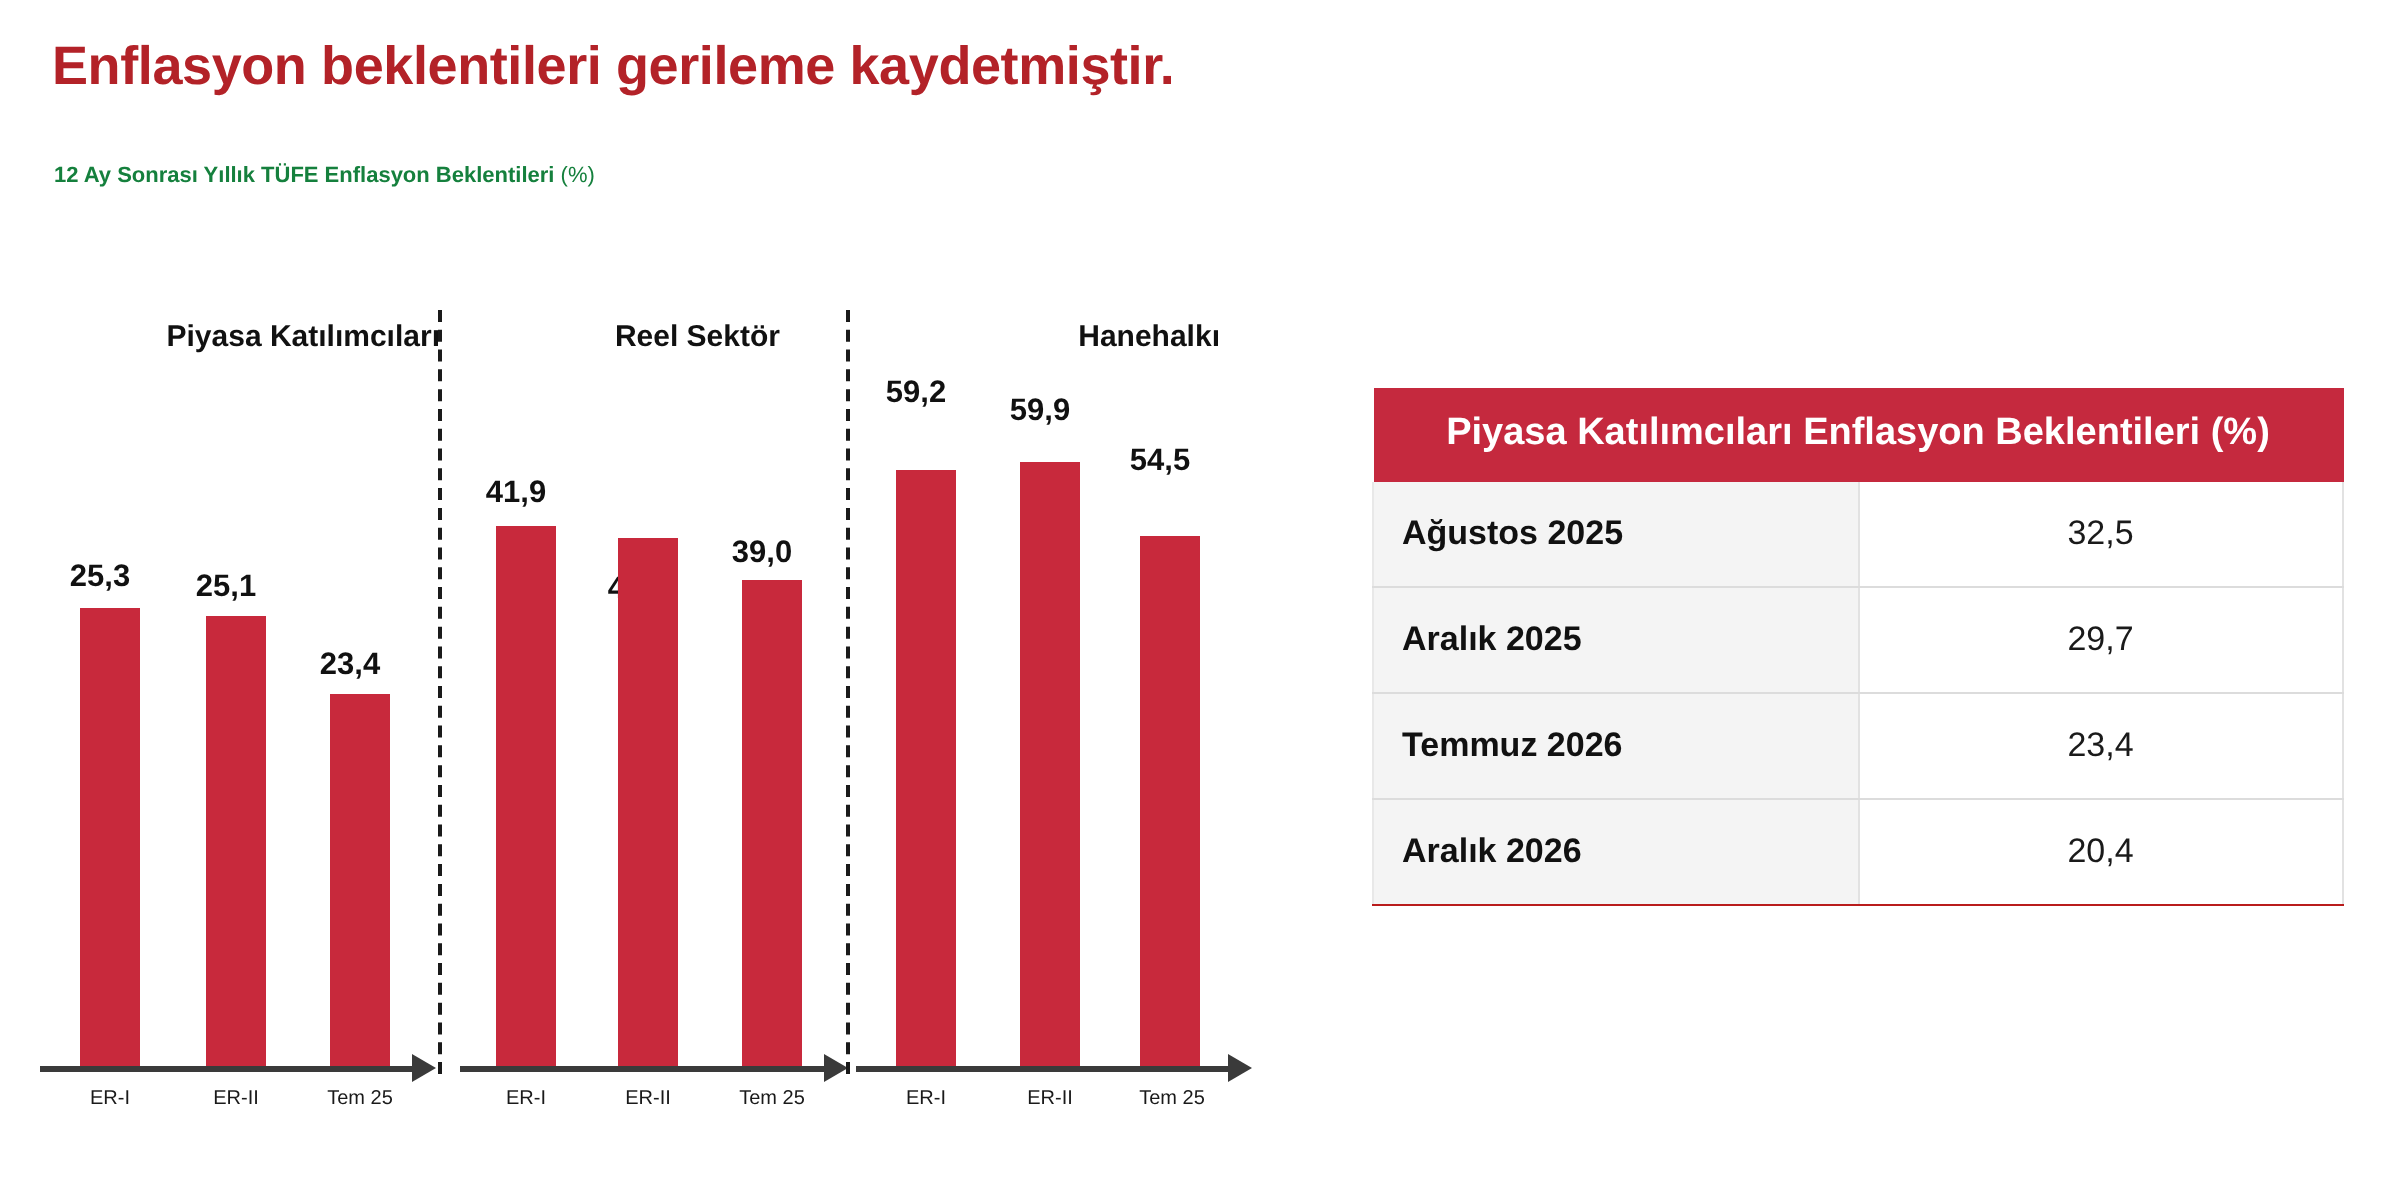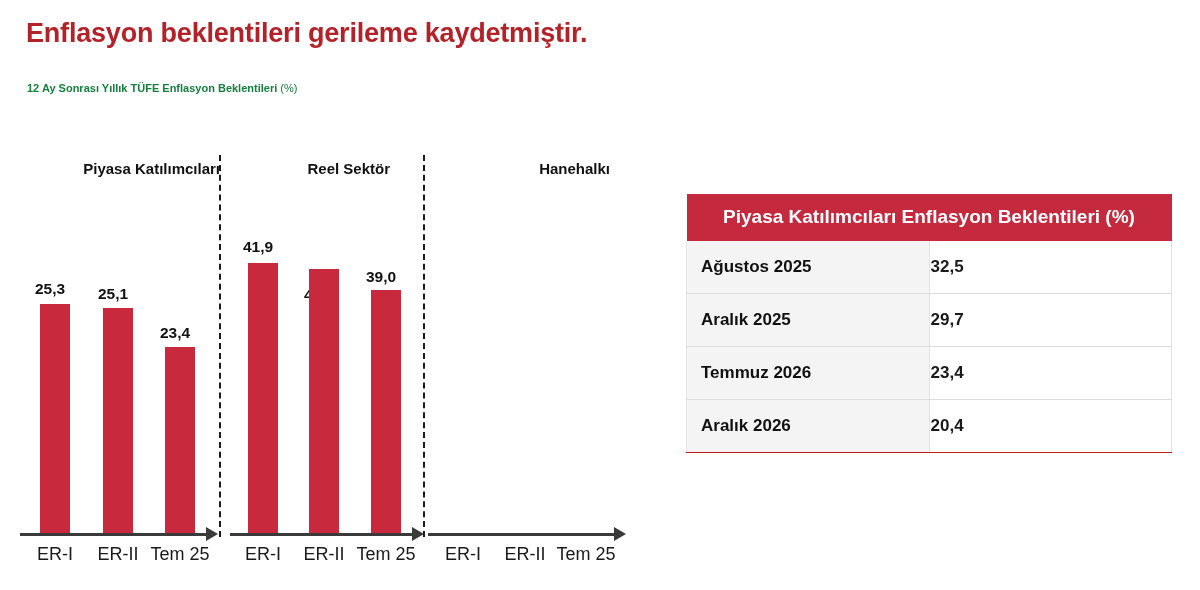--- a/index.html
+++ b/index.html
@@ -106,21 +106,21 @@
     position: absolute;
     top: 404px;
     left: 0;
     width: 100%;
     height: 26px;
   }
   .tick-label {
     position: absolute;
     width: 70px;
     text-align: center;
-    font-size: 18px;
+    font-size: 10px;
     color: #1a1a1a;
     white-space: nowrap;
   }
   .divider {
     position: absolute;
     top: 155px;
     width: 0;
     height: 382px;
     border-left: 2.5px dashed #1a1a1a;
   }
@@ -158,21 +158,22 @@
     font-weight: bold;
     color: #111111;
     padding-left: 14px;
     text-align: left;
     border-left: 1px solid #e8e8e8;
     margin-top: 44px;
   }
   #data-table td.value-cell {
     background: #ffffff;
     color: #1a1a1a;
-    font-weight: bold;
+    text-align: center;
+    font-weight: normal;
   }
   #data-table tr:last-child td {
     border-bottom: 1px solid #b91c1c;
   }
 </style>
 </head>
 <body>
 
 <div id="page-title">Enflasyon beklentileri gerileme kaydetmiştir.</div>
 
@@ -220,20 +221,30 @@
     <div class="axis-arrow" style="left:182px;"></div>
     <div class="tick-labels">
       <div class="tick-label" style="left:-2px;">ER-I</div>
       <div class="tick-label" style="left:59px;">ER-II</div>
       <div class="tick-label" style="left:121px;">Tem 25</div>
     </div>
   </div>
 
   <div class="chart-group" id="group-2" style="left:428px; width:198px;">
     <div class="group-title" style="left:-8px; width:190px;">Hanehalkı</div>
+    <div class="plot">
+      <div class="bar-label" style="left:-3px; top:48px;">59,2</div>
+      <div class="bar" style="left:20px; height:299px;"></div>
+
+      <div class="bar-label" style="left:59px; top:57px;">59,9</div>
+      <div class="bar" style="left:82px; height:303px;"></div>
+
+      <div class="bar-label" style="left:119px; top:82px;">54,5</div>
+      <div class="bar" style="left:142px; height:266px;"></div>
+    </div>
     <div class="axis-line" style="width:186px;"></div>
     <div class="axis-arrow" style="left:186px;"></div>
     <div class="tick-labels">
       <div class="tick-label" style="left:0px;">ER-I</div>
       <div class="tick-label" style="left:62px;">ER-II</div>
       <div class="tick-label" style="left:123px;">Tem 25</div>
     </div>
   </div>
 
   <div class="divider" style="left:219px;"></div>

